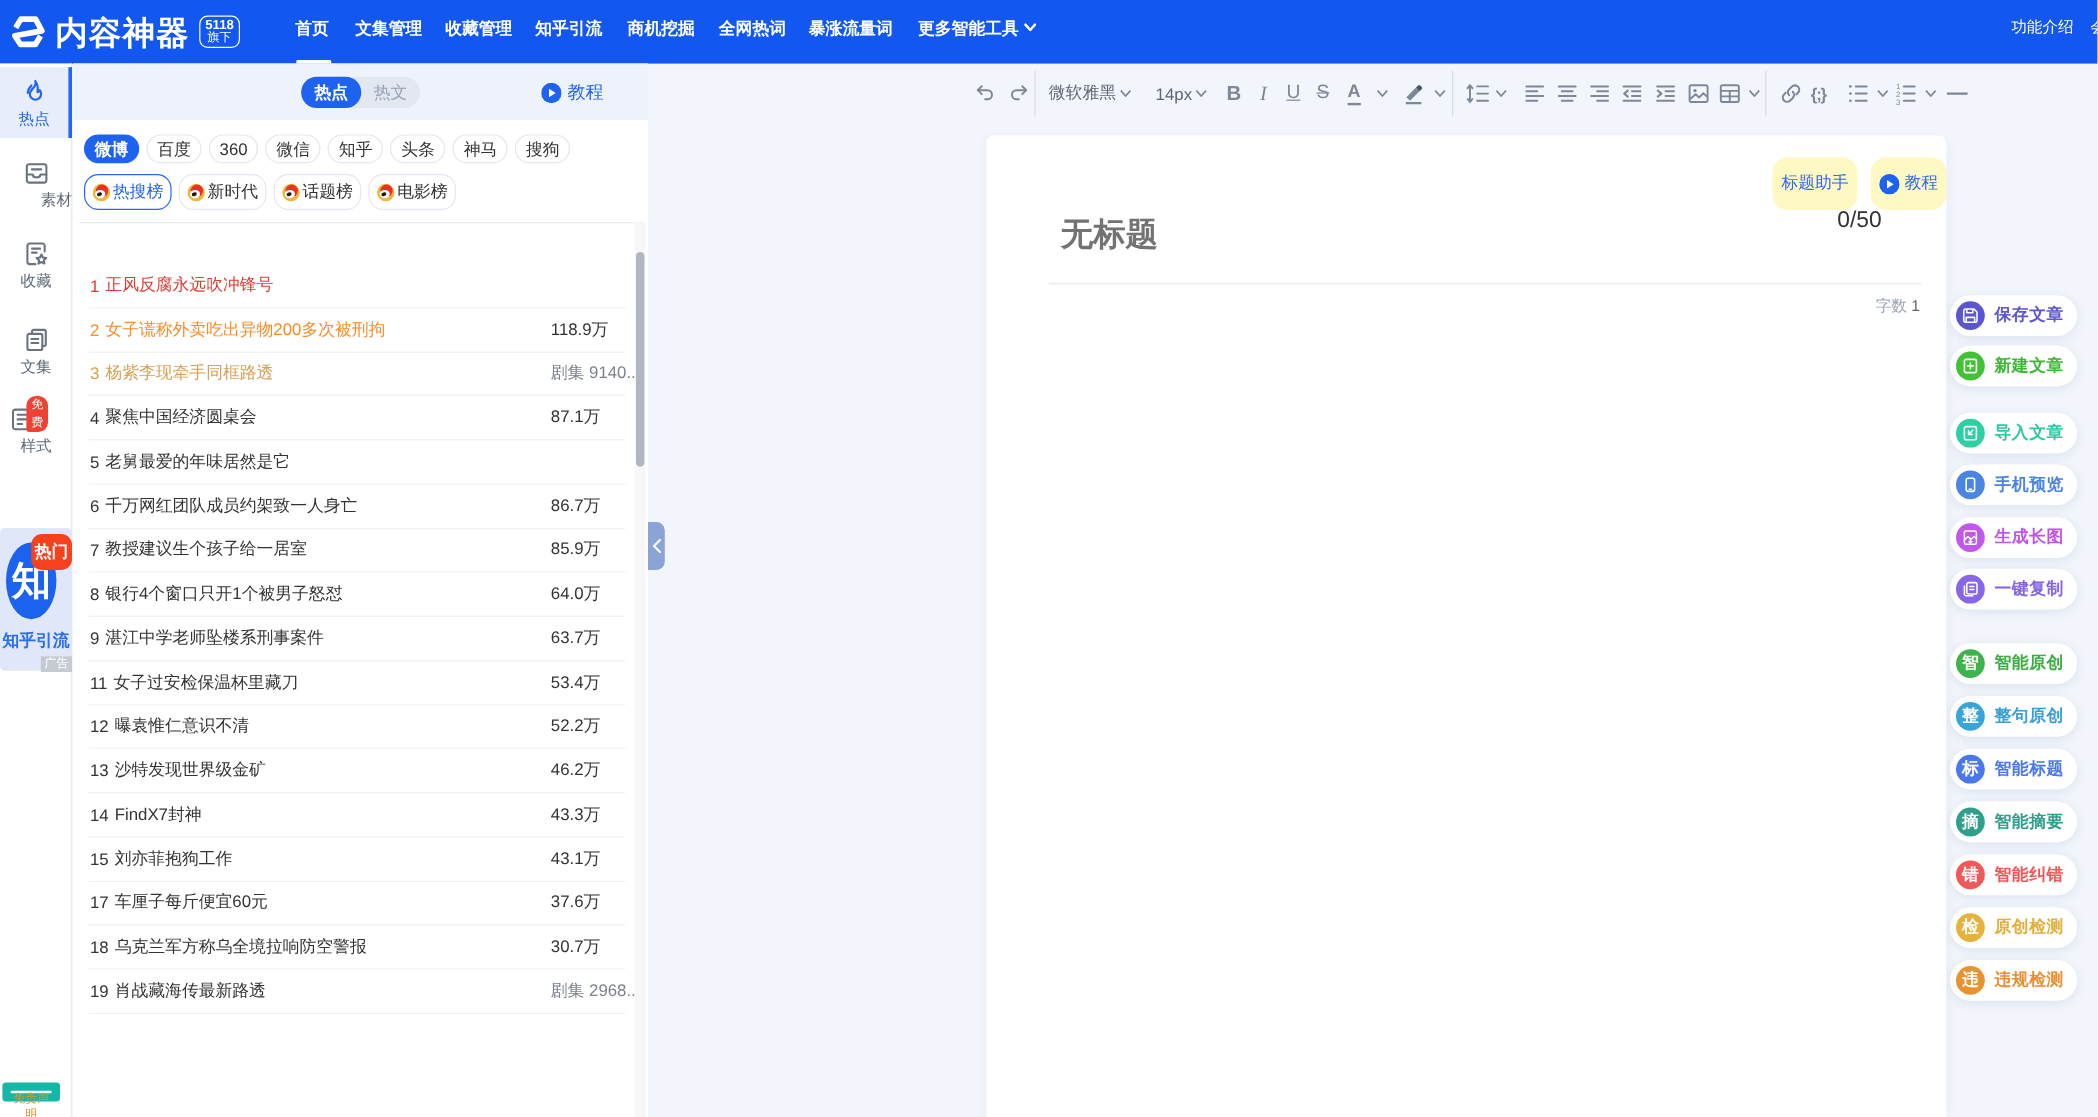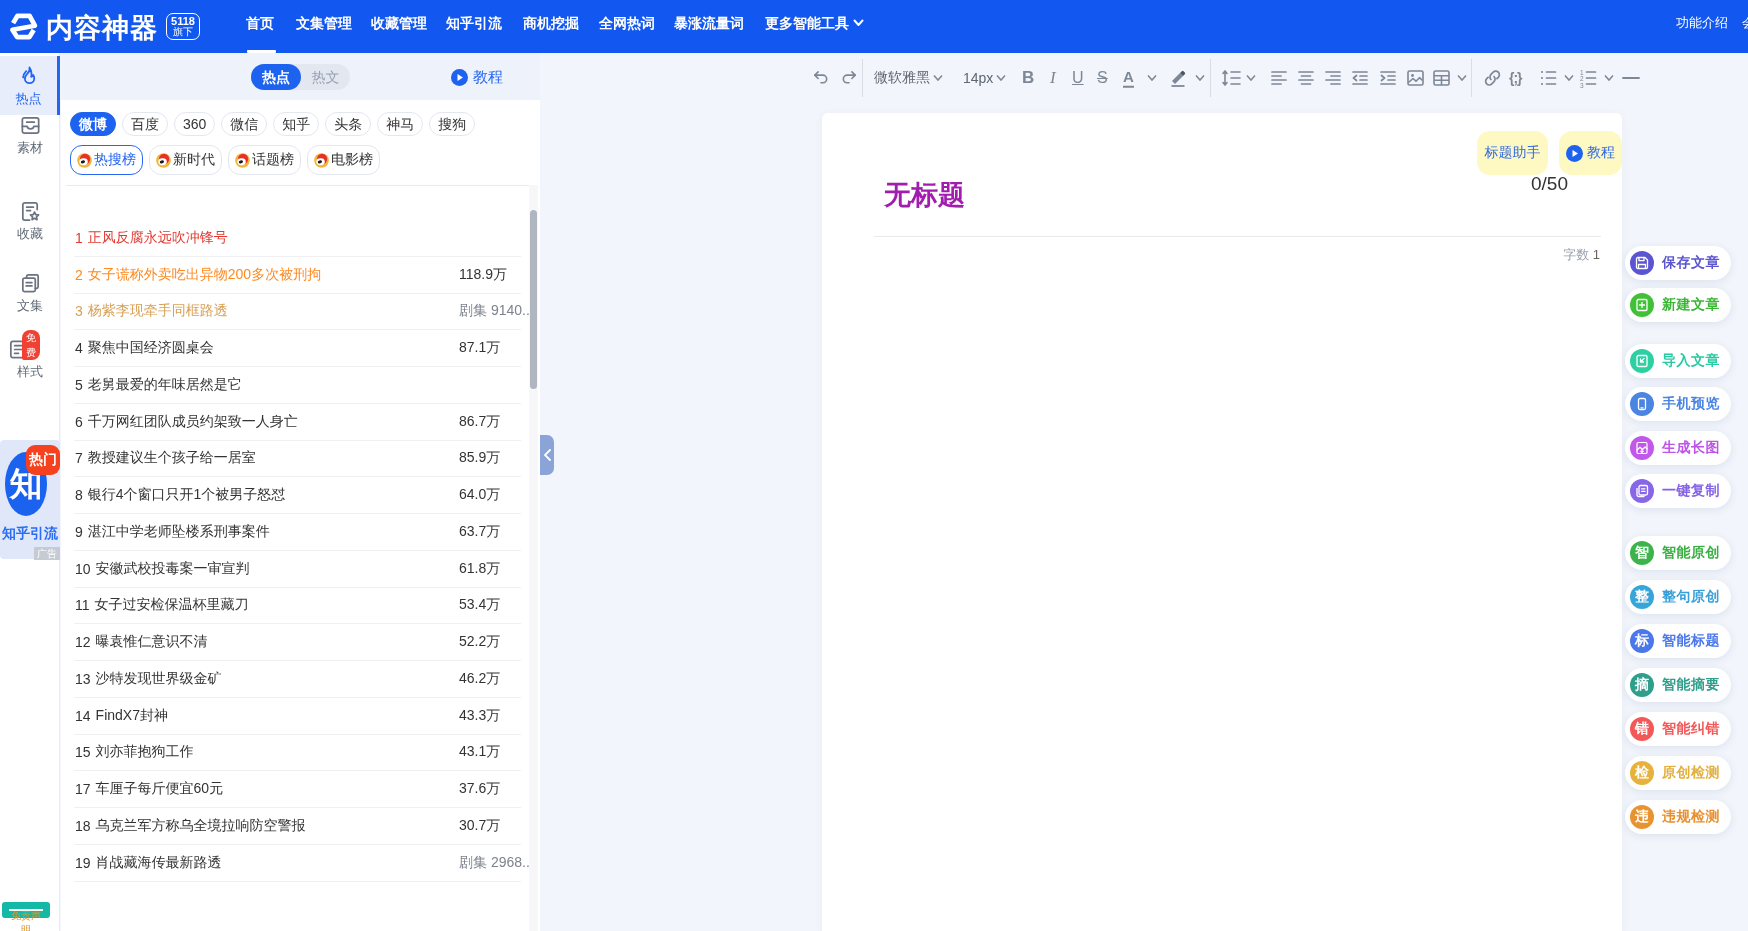--- a/index.html
+++ b/index.html
@@ -59,21 +59,21 @@
 #collapser{position:absolute;left:540px;top:435px;width:14px;height:40px;background:#8ba4d8;border-radius:0 7px 7px 0;color:#fff;display:flex;align-items:center;justify-content:center;}
 
 #toolbar{position:absolute;left:800px;top:58px;height:40px;display:flex;align-items:center;color:#7e8796;}
 #toolbar{width:850px;}
 .tsep{width:1px;height:38px;background:#d9dde6;}
 .tbx{position:absolute;top:50%;transform:translateY(-50%);display:flex;align-items:center;color:#7e8796;}
 #card{position:absolute;left:822px;top:113px;width:800px;height:818px;background:#fff;border-radius:6px 6px 0 0;box-shadow:0 2px 10px rgba(30,60,120,.05);}
 .cpill{position:absolute;height:44px;background:#fef9c3;border-radius:13px;color:#2f68e8;font-size:14px;display:flex;align-items:center;justify-content:center;}
 #cp1{left:655px;top:18px;width:71px;}
 #cp2{left:737px;top:18px;width:63px;gap:4px;}
-#wbt{position:absolute;left:62px;top:64px;font-size:27px;font-weight:700;color:#a21caf;}
+#wbt{position:absolute;left:62px;top:64px;font-size:27px;font-weight:700;color:#737373;}
 #cnt{position:absolute;right:54px;top:60px;font-size:19px;color:#333;}
 #cdiv{position:absolute;left:52px;top:123px;width:727px;height:1px;background:#e9e9ec;}
 #zs{position:absolute;right:22px;top:133px;font-size:13px;color:#9aa3b0;}
 #zs b{color:#666;font-weight:400;}
 
 .rbtn{position:absolute;left:1625px;width:106px;height:34px;background:#fff;border-radius:17px;box-shadow:0 2px 9px rgba(30,60,130,.10);display:flex;align-items:center;font-weight:700;}
 .rbtn .ic{width:24px;height:24px;border-radius:50%;margin-left:5px;display:flex;align-items:center;justify-content:center;color:#fff;}
 .rbtn .tx{margin-left:8px;letter-spacing:0.5px;font-size:14px;}
 .rbtn .ic .ch{font-size:14px;font-weight:700;}
 </style>
@@ -105,21 +105,21 @@
 </div>
 
 <div id="sidebar">
   <div class="sbitem active" id="sb-hot">
     <svg width="23" height="23" viewBox="0 0 24 24" fill="none" stroke="#2465f1" stroke-width="1.9" stroke-linecap="round" stroke-linejoin="round">
       <path d="M13 2.6c.8 2.9-.3 4.6-1.9 6.2-1.5 1.5-2.9 3-2.9 5.2a4.9 4.9 0 0 0 9.8 0c0-1.3-.4-2.5-1.1-3.5-.4 1-1.1 1.6-2.1 1.8.8-3.1.2-6.4-1.8-9.7z"></path>
         <path d="M9.6 6.5C8.2 8 6.4 10.3 6.4 13" stroke-linecap="round"></path>
     </svg>
     <div class="lbl">热点</div>
   </div>
-  <div class="sbitem" style="top:61px;">
+  <div class="sbitem" style="top:80px;text-align:right;">
     <svg width="23" height="23" viewBox="0 0 24 24" fill="none" stroke="#6b7280" stroke-width="1.8" stroke-linecap="round" stroke-linejoin="round">
       <rect x="3.5" y="4" width="17" height="16" rx="2"></rect>
       <path d="M3.5 13h5c.3 1.6 1.6 2.6 3.5 2.6s3.2-1 3.5-2.6h5"></path>
       <path d="M8 8.5h8"></path>
     </svg>
     <div class="lbl">素材</div>
   </div>
   <div class="sbitem" style="top:147px;">
     <svg width="23" height="23" viewBox="0 0 24 24" fill="none" stroke="#6b7280" stroke-width="1.8" stroke-linecap="round" stroke-linejoin="round">
       <path d="M19 10V5a2 2 0 0 0-2-2H6a2 2 0 0 0-2 2v14a2 2 0 0 0 2 2h5"></path>
@@ -239,25 +239,20 @@
         <span class="no">8</span>
         <span class="ti">银行4个窗口只开1个被男子怒怼</span>
         <span class="val">64.0万</span>
       </div>
     <div class="row">
         <span class="no">9</span>
         <span class="ti">湛江中学老师坠楼系刑事案件</span>
         <span class="val">63.7万</span>
       </div>
     <div class="row">
-        <span class="no">10</span>
-        <span class="ti">安徽武校投毒案一审宣判</span>
-        <span class="val">61.8万</span>
-      </div>
-    <div class="row">
         <span class="no">11</span>
         <span class="ti">女子过安检保温杯里藏刀</span>
         <span class="val">53.4万</span>
       </div>
     <div class="row">
         <span class="no">12</span>
         <span class="ti">曝袁惟仁意识不清</span>
         <span class="val">52.2万</span>
       </div>
     <div class="row">

